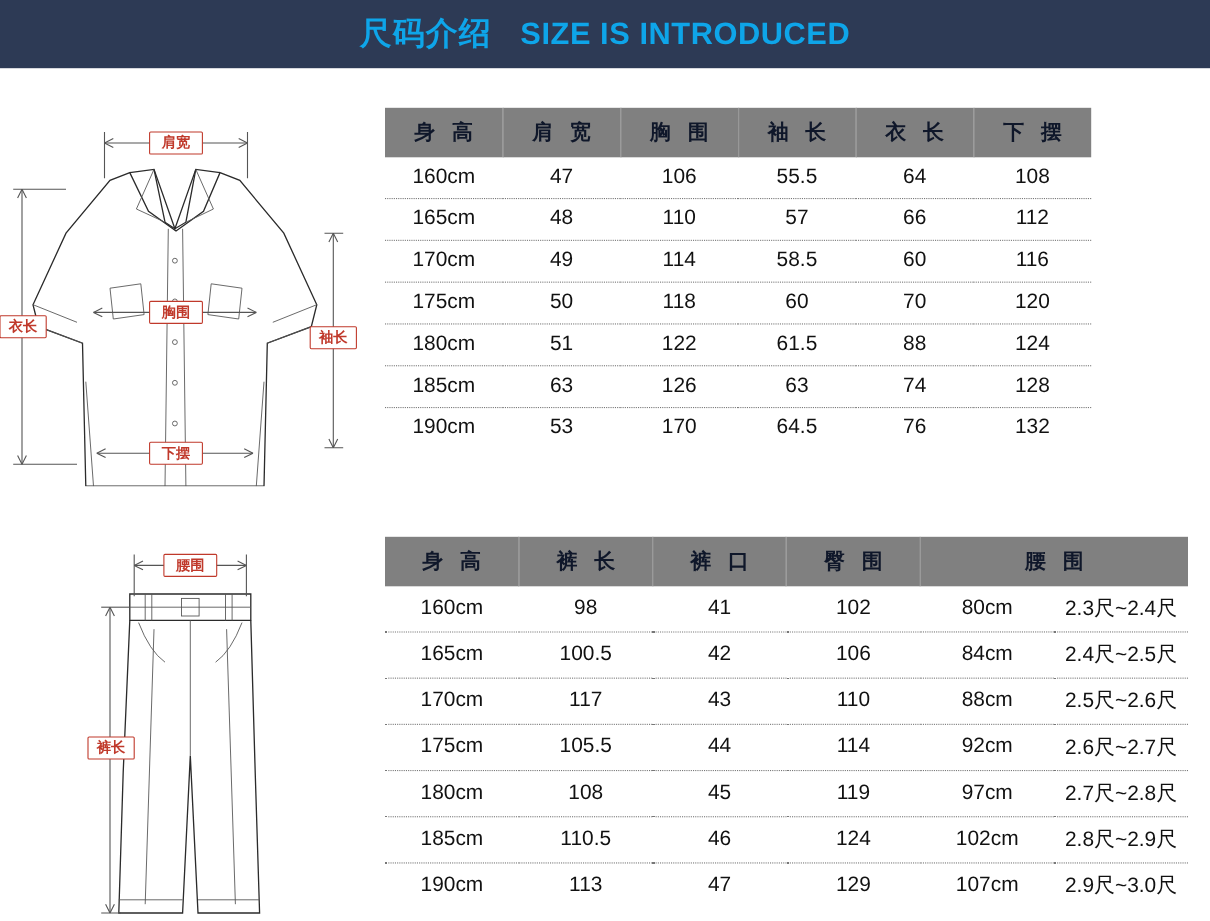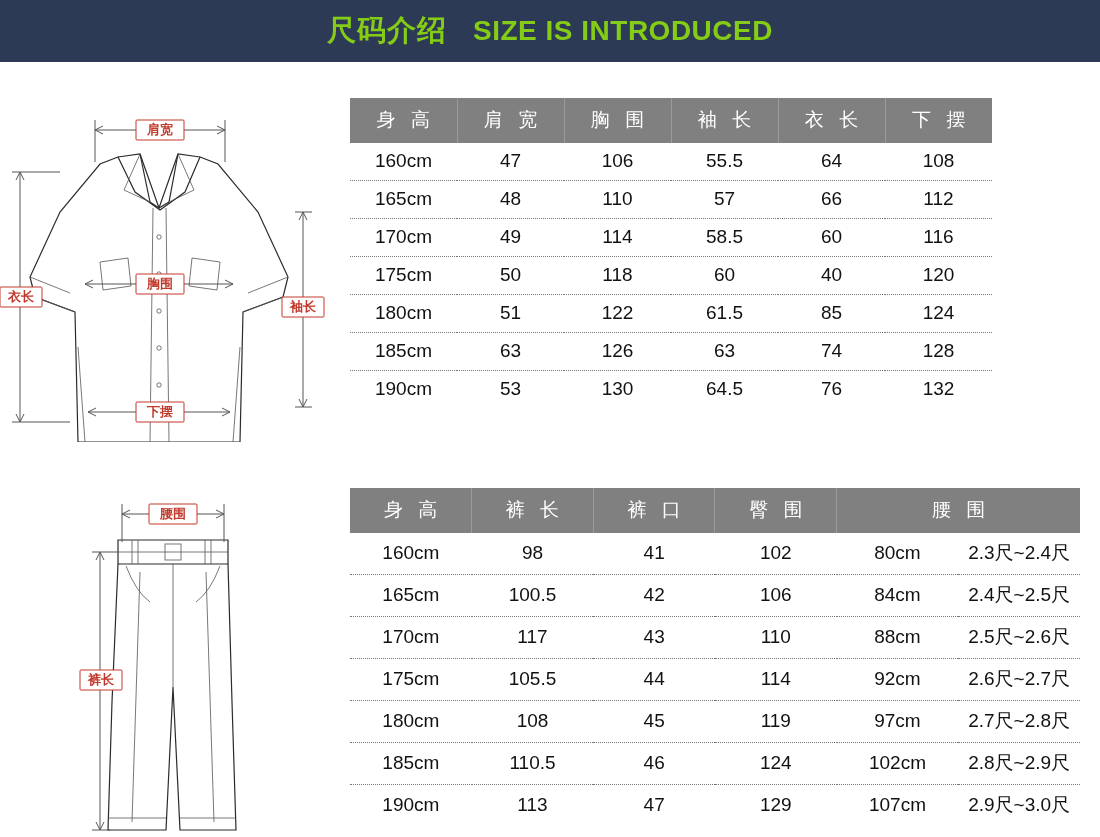--- a/index.html
+++ b/index.html
@@ -16,21 +16,21 @@
   }
   .page {
     position: relative;
     width: 1100px;
     height: 837px;
   }
   
   .header {
     height: 62px;
     background: #2d3a55;
-    color: #84cc16;
+    color: #0ea5e9;
     display: flex;
     align-items: center;
     justify-content: center;
     gap: 26px;
   }
   .header .title-cn {
     font-size: 29px;
     font-weight: bold;
     letter-spacing: 1px;
   }
@@ -62,23 +62,23 @@
   .table-col.bottom { padding-top: 36px; }
 
   
   table.size-table {
     border-collapse: collapse;
     width: 100%;
     table-layout: fixed;
   }
   table.size-table thead th {
     background: #808080;
-    color: #ffffff;
+    color: #0f172a;
     font-size: 19px;
-    font-weight: normal;
+    font-weight: bold;
     padding: 9px 0 10px 0;
     letter-spacing: 5px;
     text-indent: 5px;
     border-right: 1px solid #9a9a9a;
   }
   table.size-table thead th:last-child { border-right: none; margin-top: 20px; }
   table.size-table tbody td {
     text-align: center;
     font-size: 19px;
     color: #111;
@@ -216,43 +216,43 @@
             <td>114</td>
             <td>58.5</td>
             <td>60</td>
             <td>116</td>
           </tr>
           <tr>
             <td>175cm</td>
             <td>50</td>
             <td>118</td>
             <td>60</td>
-            <td>40</td>
+            <td>70</td>
             <td>120</td>
           </tr>
           <tr>
             <td>180cm</td>
             <td>51</td>
             <td>122</td>
             <td>61.5</td>
-            <td>85</td>
+            <td>88</td>
             <td>124</td>
           </tr>
           <tr>
             <td>185cm</td>
             <td>63</td>
             <td>126</td>
             <td>63</td>
             <td>74</td>
             <td>128</td>
           </tr>
           <tr>
             <td>190cm</td>
             <td>53</td>
-            <td>130</td>
+            <td>170</td>
             <td>64.5</td>
             <td>76</td>
             <td>132</td>
           </tr>
         </tbody>
       </table>
     </div>
   </div>
 
   <div class="block block-bottom">

